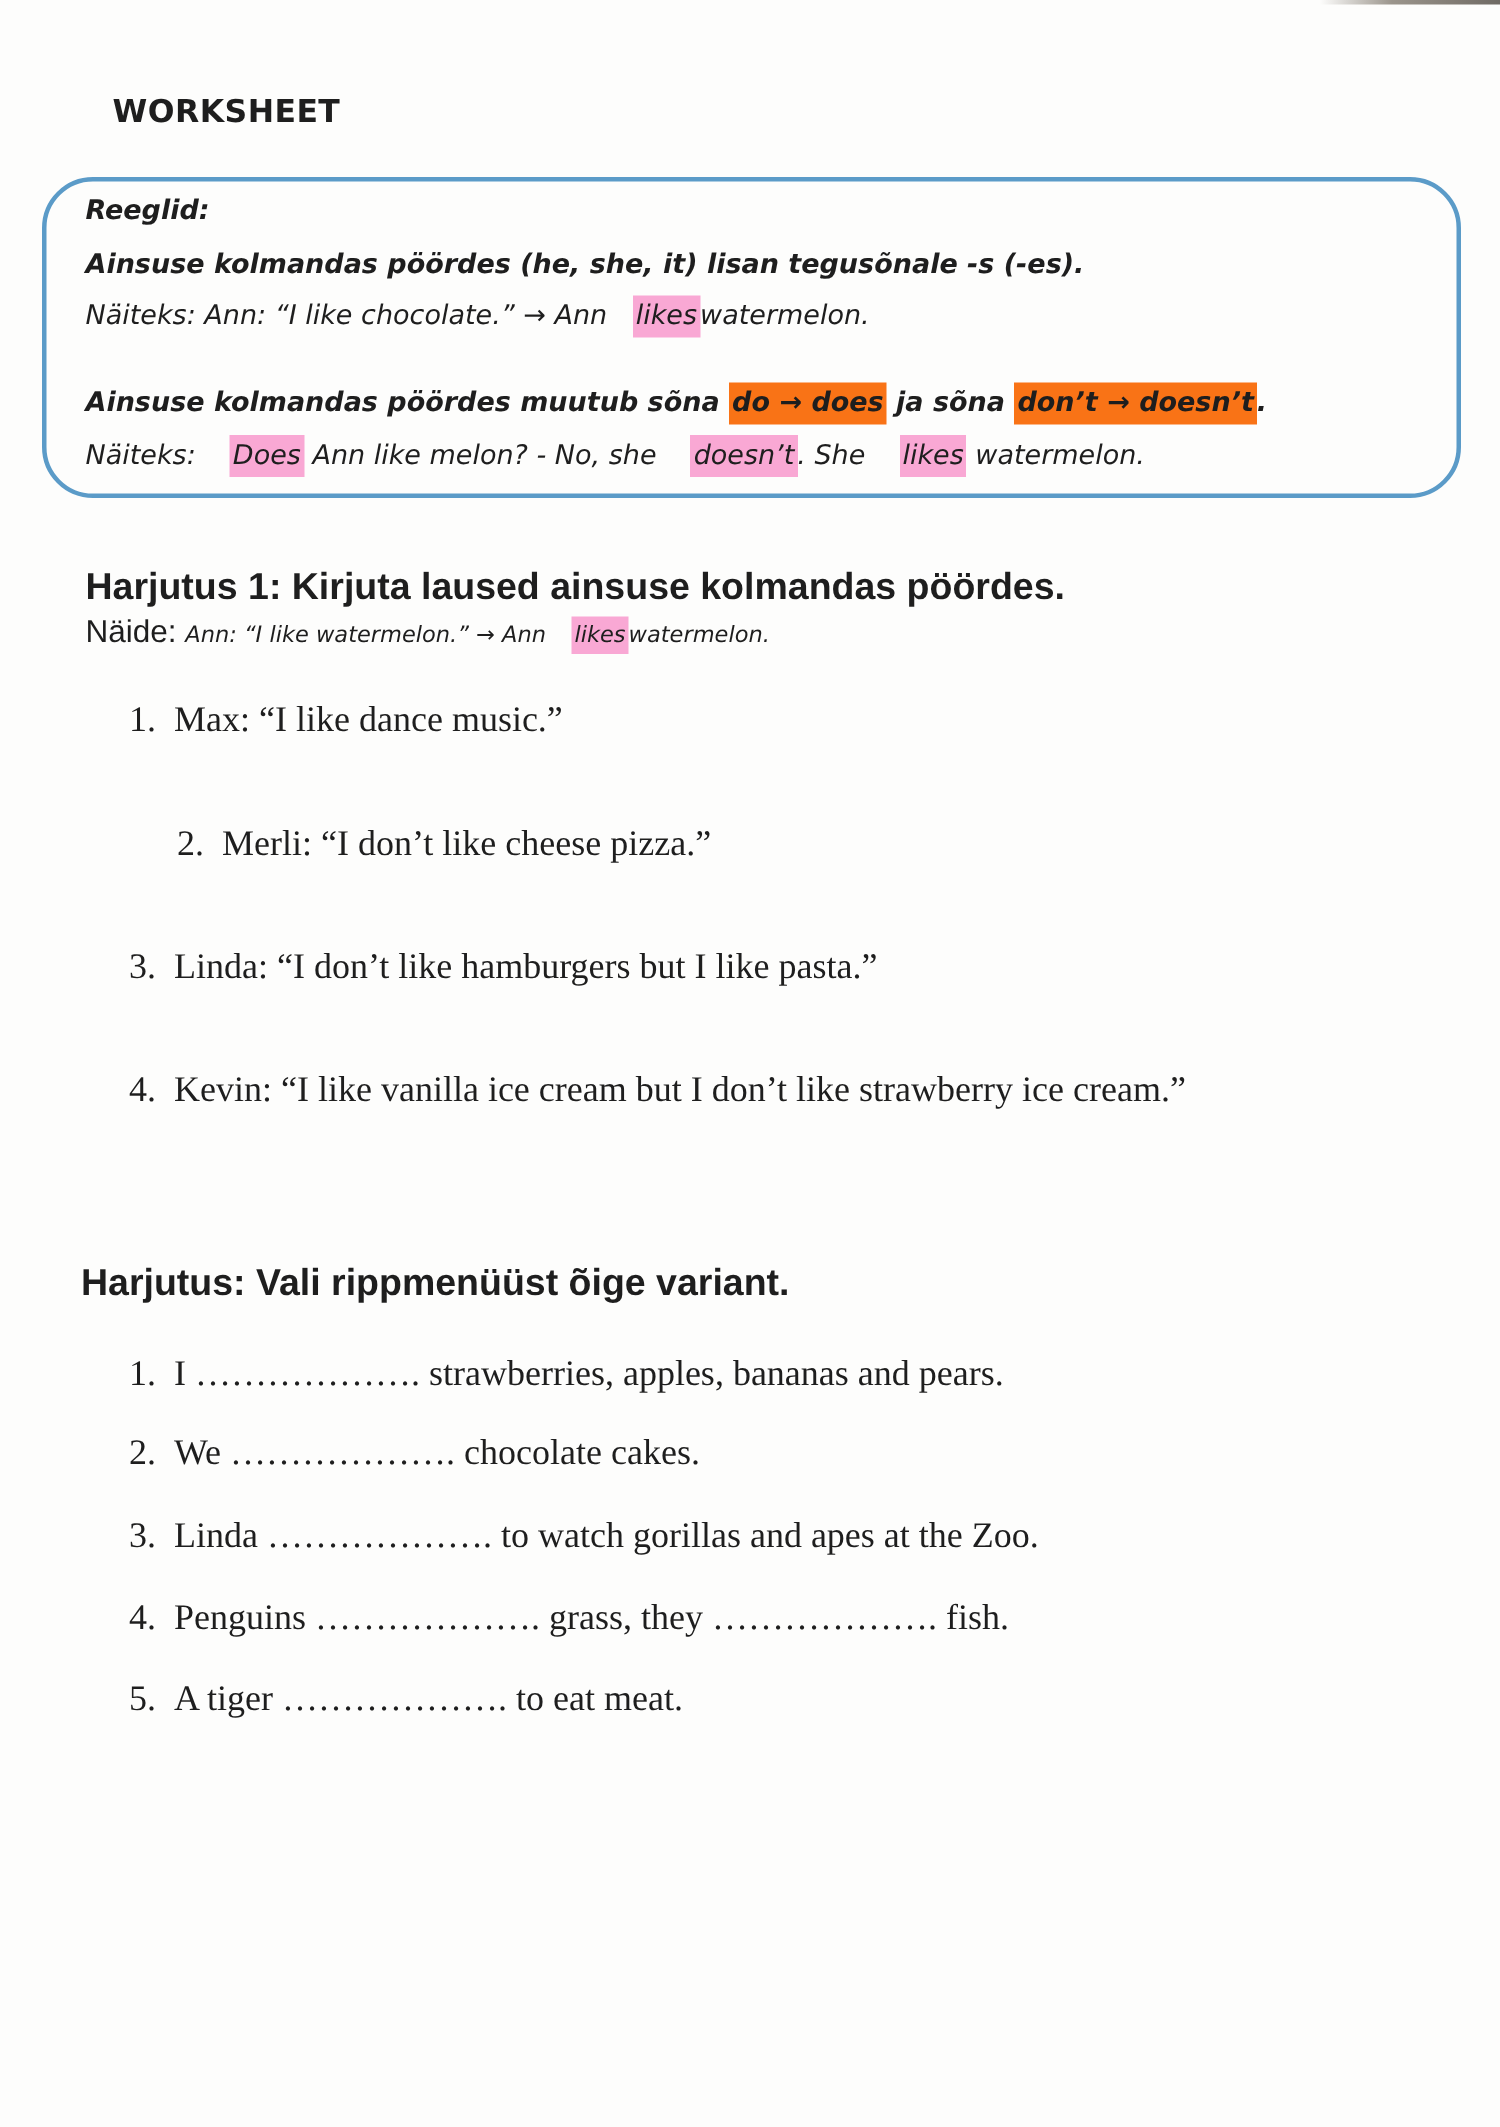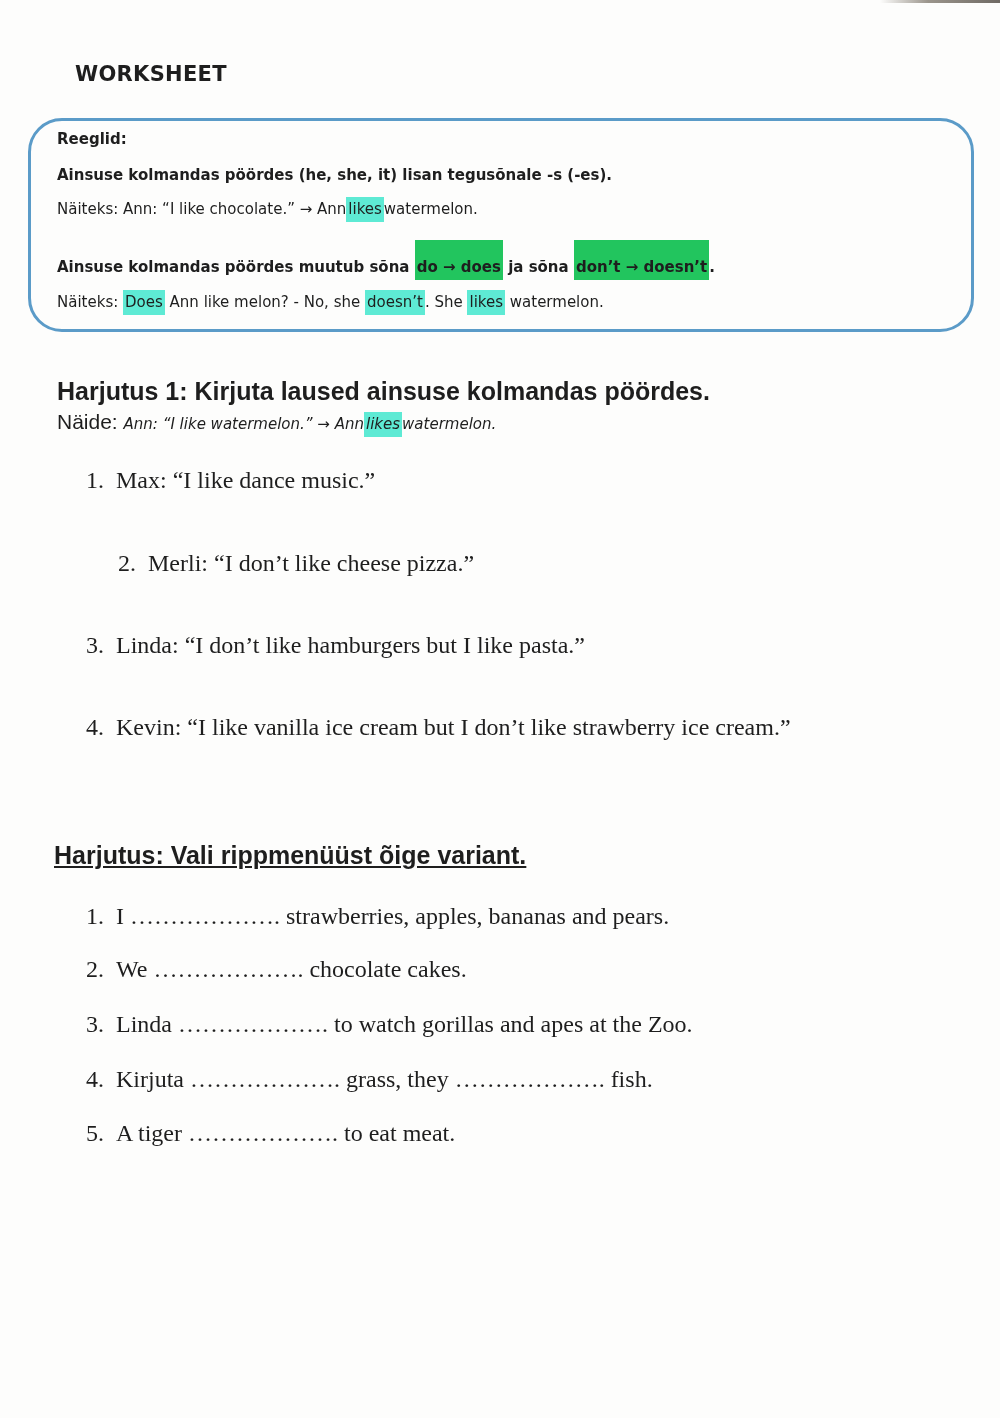--- a/index.html
+++ b/index.html
@@ -9,24 +9,24 @@
     }
     .scan-edge { position: absolute; top: 0; left: 880px; right: 0; height: 3px; background: linear-gradient(90deg, #fdfdfc, #9b958c 40%, #6f6a64); }
     .title {
       position: absolute; left: 75px; top: 62px;
       font-family: "DejaVu Sans", sans-serif; font-weight: bold; font-size: 21px; letter-spacing: 0.3px;
     }
     .rules-box {
       position: absolute; left: 28px; top: 118px; width: 946px; height: 214px;
       border: 3px solid #5b9bc8; border-radius: 34px; box-sizing: border-box;
     }
-    .cs { font-family: "DejaVu Sans", sans-serif; font-size: 15px; position: absolute; white-space: nowrap; }
+    .cs { font-family: "DejaVu Sans", sans-serif; font-size: 18px; position: absolute; white-space: nowrap; font-style: italic; }
     .cs.b { font-weight: bold; }
-    .hl-y { background: #5eead4; padding: 3px 2px 4px 2px; }
-    .hl-g { background: #22c55e; padding: 18px 2px 4px 2px; }
+    .hl-y { background: #f9a8d4; padding: 3px 2px 4px 2px; margin-left: 17px; }
+    .hl-g { background: #f97316; padding: 3px 2px 4px 2px; }
     .h2 {
       position: absolute; font-family: "Liberation Sans", sans-serif; font-weight: bold; font-size: 25px; white-space: nowrap;
     }
     .example {
       position: absolute; left: 57px; top: 410px; font-family: "Liberation Sans", sans-serif; font-size: 21px; white-space: nowrap;
     }
     .example .it { font-family: "DejaVu Sans", sans-serif; font-style: italic; font-size: 15px; }
     .item {
       position: absolute; font-family: Liberation Serif, serif; font-size: 24px; white-space: nowrap;
     }
@@ -74,29 +74,29 @@
 <div class="item" style="left:86px; top:550px;margin-left:32px;">
   <span class="num">2.</span><span>Merli: “I don’t like cheese pizza.”</span>
 </div>
 <div class="item" style="left:86px; top:632px;">
   <span class="num">3.</span><span>Linda: “I don’t like hamburgers but I like pasta.”</span>
 </div>
 <div class="item" style="left:86px; top:714px;">
   <span class="num">4.</span><span>Kevin: “I like vanilla ice cream but I don’t like strawberry ice cream.”</span>
 </div>
 
-<div class="h2" style="left:54px; top:841px;text-decoration:underline;">Harjutus: Vali rippmenüüst õige variant.</div>
+<div class="h2" style="left:54px; top:841px;">Harjutus: Vali rippmenüüst õige variant.</div>
 
 <div class="item" style="left:86px; top:903px;">
   <span class="num">1.</span><span>I ………………. strawberries, apples, bananas and pears.</span>
 </div>
 <div class="item" style="left:86px; top:956px;">
   <span class="num">2.</span><span>We ………………. chocolate cakes.</span>
 </div>
 <div class="item" style="left:86px; top:1011px;">
   <span class="num">3.</span><span>Linda ………………. to watch gorillas and apes at the Zoo.</span>
 </div>
 <div class="item" style="left:86px; top:1066px;">
-  <span class="num">4.</span><span>Kirjuta ………………. grass, they ………………. fish.</span>
+  <span class="num">4.</span><span>Penguins ………………. grass, they ………………. fish.</span>
 </div>
 <div class="item" style="left:86px; top:1120px;">
   <span class="num">5.</span><span>A tiger ………………. to eat meat.</span>
 </div>
 
 </body></html>

